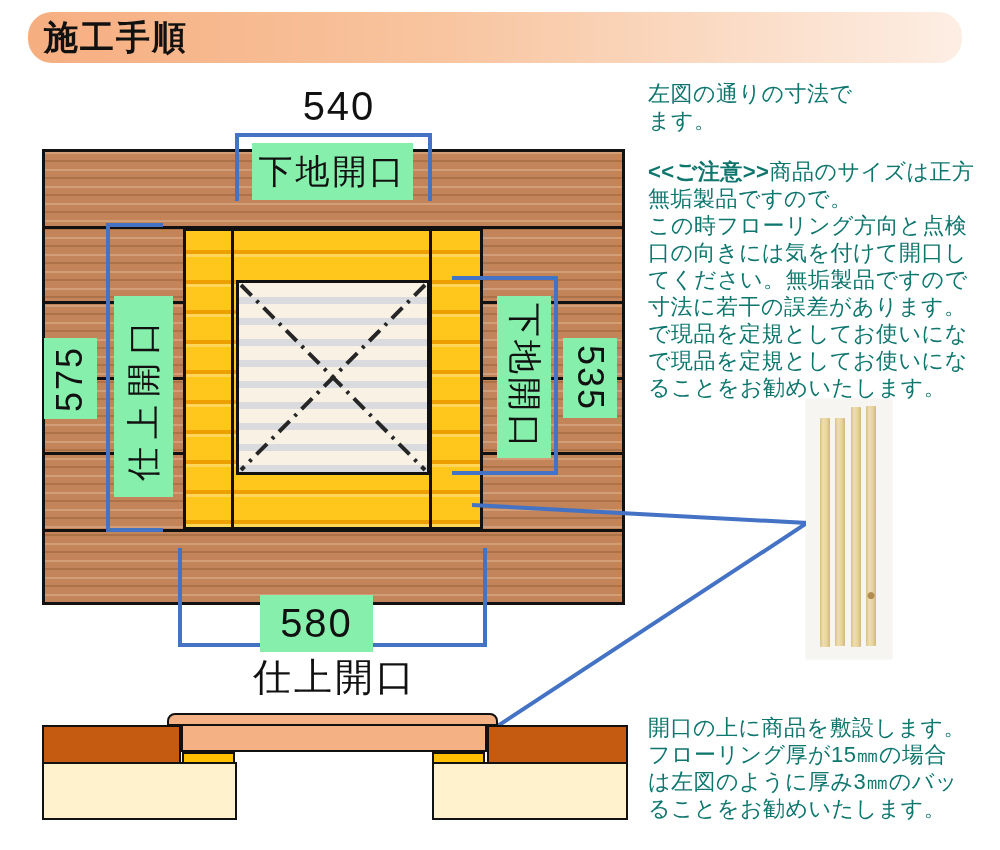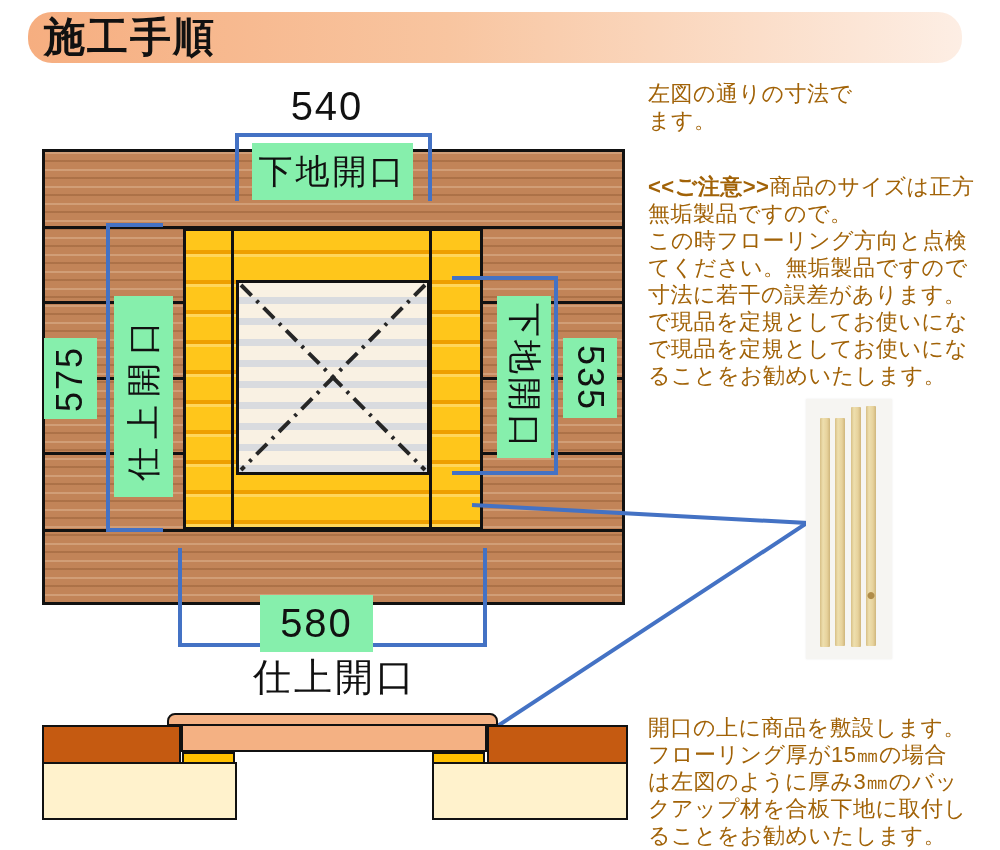--- a/index.html
+++ b/index.html
@@ -3,21 +3,21 @@
 <meta charset="utf-8">
 <style>
   html,body{margin:0;padding:0;background:#fff;}
   .page{position:relative;width:1000px;height:850px;background:#ffffff;overflow:hidden;
         font-family:"Liberation Sans","DejaVu Sans",sans-serif;color:#1a1a1a;}
 
   
   .banner{position:absolute;left:28px;top:12px;width:934px;height:51px;border-radius:24px;
           background:linear-gradient(90deg,#f6ae80 0%,#f8c5a0 45%,#fdeee4 100%);
           display:flex;align-items:center;}
-  .banner .title{font-size:41px;font-weight:bold;color:#111;padding-left:16px;letter-spacing:2px;}
+  .banner .title{font-size:34px;font-weight:bold;color:#111;padding-left:16px;letter-spacing:2px;}
 
   
   .wood{position:absolute;left:42px;top:149px;width:583px;height:456px;box-sizing:border-box;
         border:3px solid #111;background-color:#c28458;
         background-image:repeating-linear-gradient(180deg,
           rgba(255,235,210,.25) 0 2px, rgba(0,0,0,0) 2px 8px,
           rgba(96,48,12,.22) 8px 10px, rgba(0,0,0,0) 10px 17px);}
   .plank-line{position:absolute;left:42px;width:583px;height:3px;background:#111;}
 
   
@@ -40,21 +40,21 @@
   .rot-ccw span{transform:rotate(-90deg);}
   .rot-cw span{transform:rotate(90deg);}
   .dim-num{font-size:40px;letter-spacing:2px;}
   .free-label{position:absolute;color:#111;text-align:center;}
 
   
   .overlay{position:absolute;left:0;top:0;pointer-events:none;}
 
   
   .txt{position:absolute;left:648px;width:346px;font-size:22px;line-height:27px;
-       letter-spacing:.5px;color:#a16207;}
+       letter-spacing:.5px;color:#0f766e;}
   .txt div{height:27px;white-space:nowrap;}
   .bold{font-weight:bold;}
 
   
   .photo{position:absolute;left:806px;top:399px;width:86px;height:260px;background:#f6f5f2;
          box-shadow:0 0 2px rgba(0,0,0,.08);}
   .strip{position:absolute;width:10px;border-radius:1px;
          background:linear-gradient(90deg,#d7bf86 0,#eedfae 30%,#e7d29c 70%,#cfb67c 100%);}
   .strip.knot{background-image:radial-gradient(circle at 50% 79%,#b08d4a 0 3px,rgba(0,0,0,0) 4px),
          linear-gradient(90deg,#d7bf86 0,#eedfae 30%,#e7d29c 70%,#cfb67c 100%);}
@@ -94,21 +94,21 @@
   </div>
 
   <svg class="overlay" width="1000" height="850" viewBox="0 0 1000 850">
     <polyline points="237,201 237,135 430,135 430,201" fill="none" stroke="#4472C4" stroke-width="4"></polyline>
     <polyline points="163,225 108,225 108,530 163,530" fill="none" stroke="#4472C4" stroke-width="4"></polyline>
     <polyline points="452,278 556,278 556,473 452,473" fill="none" stroke="#4472C4" stroke-width="4"></polyline>
     <polyline points="180,548 180,645 485,645 485,548" fill="none" stroke="#4472C4" stroke-width="4"></polyline>
     <polyline points="472,505 807,523 458,752" fill="none" stroke="#4472C4" stroke-width="4"></polyline>
   </svg>
 
-  <div class="free-label dim-num" style="left:264px;top:84px;width:126px;">540</div>
+  <div class="free-label dim-num" style="left:276px;top:84px;width:126px;">540</div>
   <div class="wbox" style="left:252px;top:143px;width:161px;height:57px;">
     <span class="lbl-h">下地開口</span>
   </div>
 
   <div class="wbox rot-ccw" style="left:44px;top:338px;width:53px;height:81px;">
     <span class="dim-num" style="font-size:36px;">575</span>
   </div>
   <div class="wbox rot-ccw" style="left:114px;top:296px;width:59px;height:201px;">
     <span class="lbl-h" style="letter-spacing:8px;">仕上開口</span>
   </div>
@@ -123,36 +123,36 @@
   <div class="wbox" style="left:260px;top:583px;width:113px;height:57px;margin-top:12px;">
     <span class="dim-num">580</span>
   </div>
   <div class="free-label lbl-h" style="left:245px;top:652px;width:180px;font-size:38px;">仕上開口</div>
 
   <div class="txt" style="top:80px;">
     <div>左図の通りの寸法で</div>
     <div>ます。</div>
   </div>
 
-  <div class="txt" style="top:173px;">
+  <div class="txt" style="top:158px;">
     <div><span class="bold">&lt;&lt;ご注意&gt;&gt;</span><span>商品のサイズは正方</span></div>
     <div>無垢製品ですので。</div>
     <div>この時フローリング方向と点検</div>
+    <div>口の向きには気を付けて開口し</div>
     <div>てください。無垢製品ですので</div>
     <div>寸法に若干の誤差があります。</div>
     <div>で現品を定規としてお使いにな</div>
     <div>で現品を定規としてお使いにな</div>
     <div>ることをお勧めいたします。</div>
   </div>
 
   <div class="txt" style="top:714px;">
     <div>開口の上に商品を敷設します。</div>
     <div>フローリング厚が15㎜の場合</div>
     <div>は左図のように厚み3㎜のバッ</div>
-    <div>クアップ材を合板下地に取付し</div>
     <div>ることをお勧めいたします。</div>
   </div>
 
   <div class="photo">
     <div class="strip" style="left:14px;top:19px;height:229px;"></div>
     <div class="strip" style="left:29px;top:19px;height:228px;"></div>
     <div class="strip" style="left:45px;top:8px;height:240px;"></div>
     <div class="strip knot" style="left:60px;top:7px;height:240px;"></div>
   </div>
 

